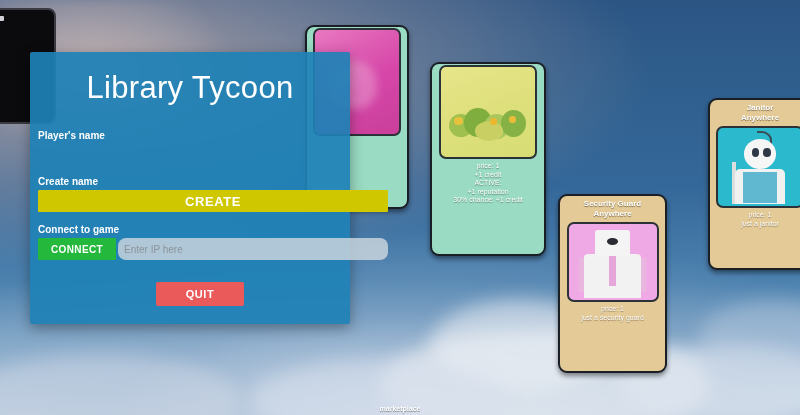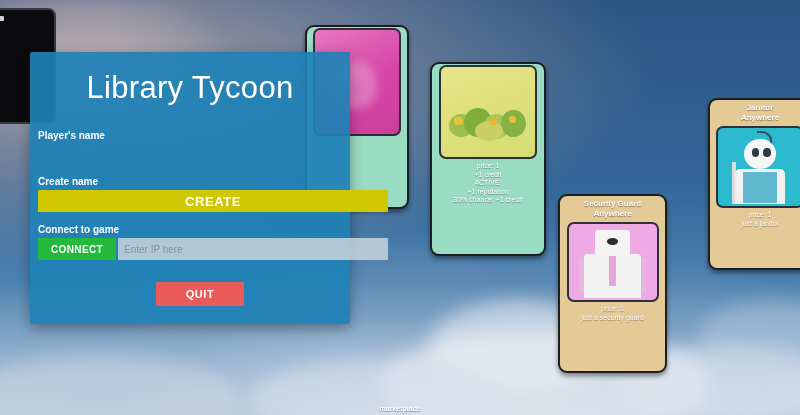--- a/index.html
+++ b/index.html
@@ -107,21 +107,21 @@
   #btn-create{position:absolute;left:8px;top:138px;width:350px;height:22px;
     background:#cfc800;color:#ffffff;border:none;border-radius:1px;
     font-family:"Liberation Sans", sans-serif;font-size:13px;font-weight:bold;
     letter-spacing:.6px;cursor:pointer;}
   #label-connect{top:172px;}
   #btn-connect{position:absolute;left:8px;top:186px;width:78px;height:22px;
     background:#24b83c;color:#ffffff;border:none;border-radius:1px;
     font-family:"Liberation Sans", sans-serif;font-size:10px;font-weight:bold;
     letter-spacing:.4px;cursor:pointer;}
   #input-ip{position:absolute;left:88px;top:186px;width:270px;height:22px;
-    background:rgba(200,212,220,0.85);border:none;border-radius:1px;
+    background:rgba(200,212,220,0.85);border:none;border-radius:8px;
     font-family:"Liberation Sans", sans-serif;font-size:10px;color:#2b2b2b;
     text-align:left;padding-left:6px;box-sizing:border-box;}
   #input-ip::placeholder{color:#8b949b;}
   #btn-quit{position:absolute;left:126px;top:230px;width:88px;height:24px;
     background:#ea5a5a;color:#ffffff;border:none;border-radius:2px;
     font-family:"Liberation Sans", sans-serif;font-size:11px;font-weight:bold;
     letter-spacing:.6px;cursor:pointer;}
 </style>
 </head>
 <body>

